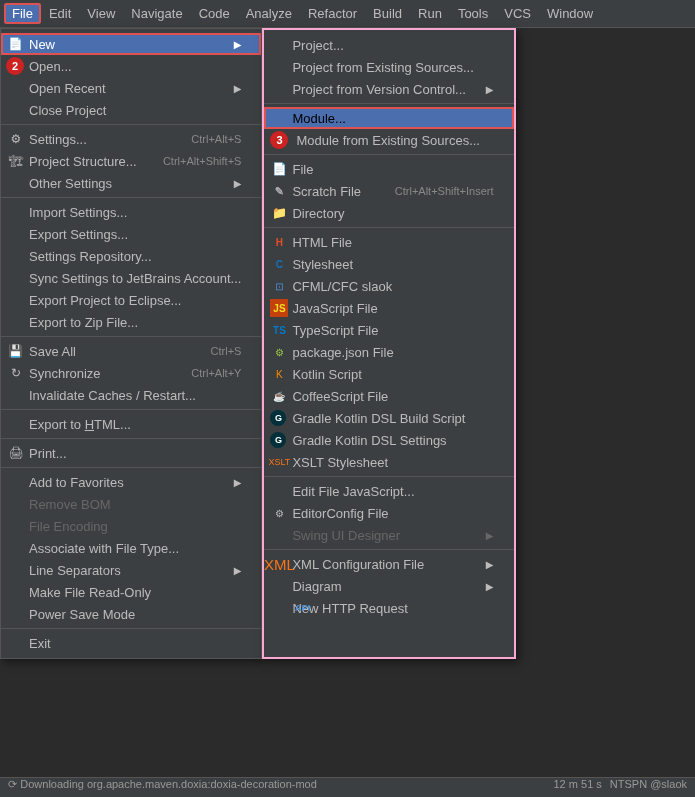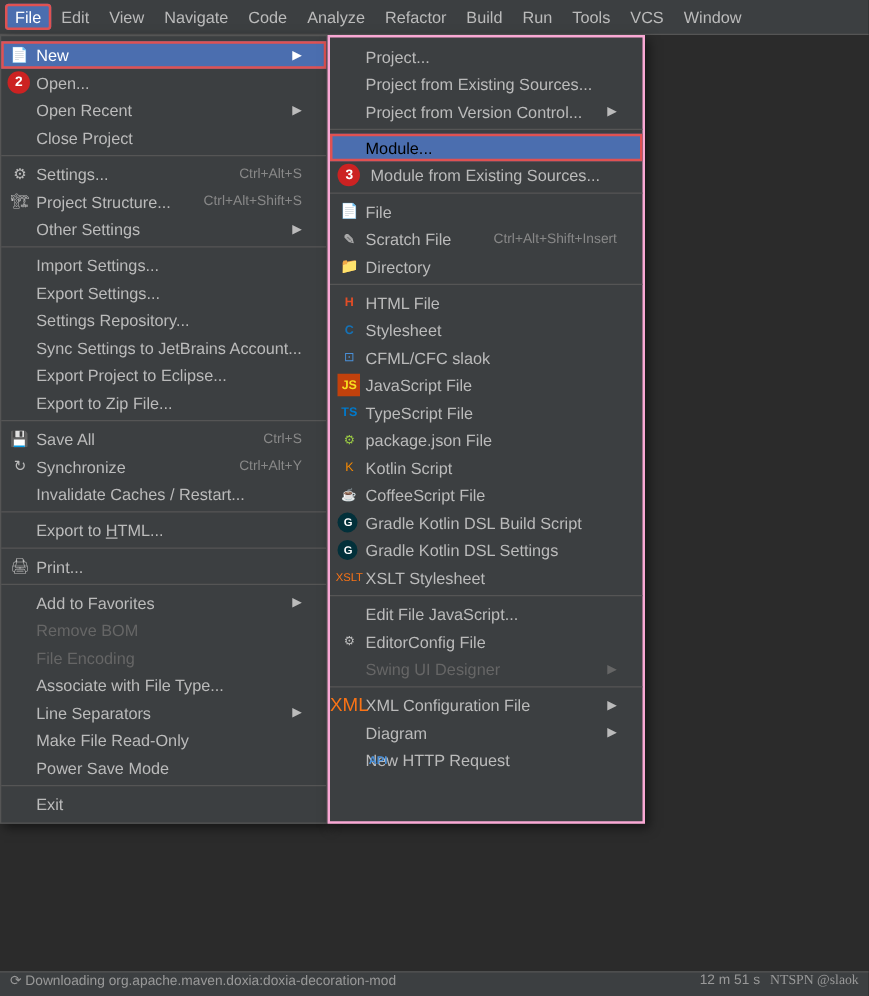--- a/index.html
+++ b/index.html
@@ -398,14 +398,14 @@
       <span class="icon-placeholder" style="color:#4a90d9; font-size:9px; font-weight:bold;margin-left:23px;">API</span>
       <span>New HTTP Request</span>
     </div>
   </div>
 
 </div>
 
 <div class="statusbar">
   <span>⟳ Downloading org.apache.maven.doxia:doxia-decoration-mod</span>
   <span style="margin-left: auto; color:#999;">12 m 51 s</span>
-  <span style="margin-left:8px; color:#999;font-family:Liberation Serif, serif;">NTSPN @slaok</span>
+  <span style="margin-left:8px; color:#999;">NTSPN @slaok</span>
 </div>
 
 </body></html>

